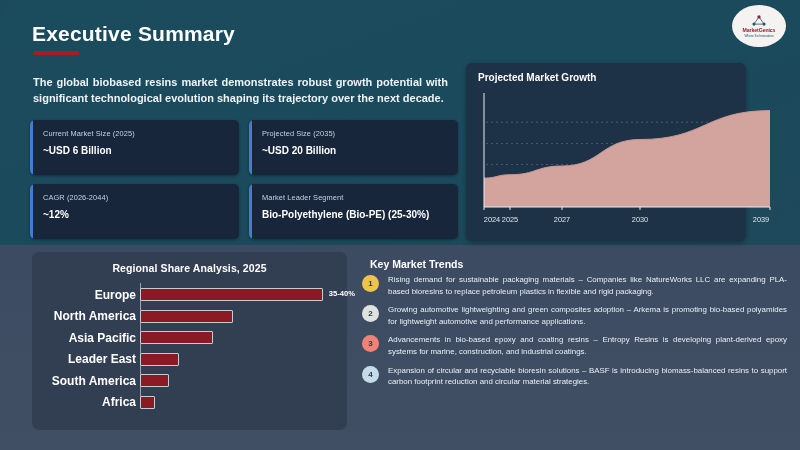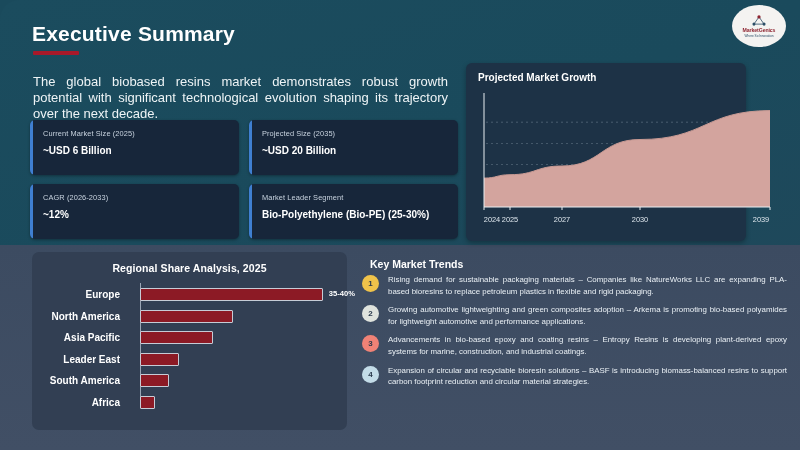--- a/index.html
+++ b/index.html
@@ -35,21 +35,21 @@
     background:#f4f3f1;
     display:flex; flex-direction:column; align-items:center; justify-content:center;
     overflow:hidden;
   }
   .logo-mark { width:18px; height:13px; margin-bottom:1px; }
   .logo-name { font-size:5.2px; font-weight:bold; color:#8e2430; letter-spacing:-.1px; line-height:1; }
   .logo-tag  { font-size:3.2px; color:#2b4d66; letter-spacing:-.05px; margin-top:1px; line-height:1; }
   
   .subtitle {
     position:absolute; left:33px; top:74px; width:415px;
-    font-size:13px; font-weight:normal; line-height:16px;
+    font-size:11px; font-weight:bold; line-height:16px;
     text-align:justify; color:#eef4f6;
   }
   
   .kpi-grid { position:absolute; left:30px; top:120px; width:428px; }
   .kpi-row { display:flex; gap:10px; margin-bottom:9px; }
   .kpi {
     position:relative; width:241px; height:55px;
     background:#17263a; border-radius:5px;
     padding:9px 0 0 13px; overflow:hidden;
     box-shadow:0 1px 3px rgba(0,0,0,.35);
@@ -76,22 +76,22 @@
   }
   
   .region-panel {
     position:absolute; left:32px; top:252px; width:315px; height:178px;
     background:#323f53; border-radius:7px; padding:10px 12px 0 12px;
   }
   .region-title { font-size:10.5px; font-weight:bold; text-align:center; color:#ffffff; letter-spacing:.1px; }
   .bars { margin-top:12px; position:relative; padding-left:96px; }
   .bar-row { display:flex; align-items:center; height:17px; margin-bottom:4.5px; position:relative; }
   .bar-label {
-    position:absolute; right:100%; margin-right:20px; width:95px; text-align:right;
-    font-size:10px; font-weight:bold; color:#ffffff; white-space:nowrap;
+    position:absolute; right:100%; margin-right:4px; width:95px; text-align:right;
+    font-size:12px; font-weight:bold; color:#ffffff; white-space:nowrap;
   }
   .bar-track { position:relative; height:100%; flex:1; }
   .bar-fill {
     height:13px; margin-top:2px; background:#8c1a25;
     border:1px solid #c6ccd6; border-radius:1px;
   }
   .bar-tag { position:absolute; left:100%; margin-left:6px; top:3px; font-size:7.6px; font-weight:bold; color:#ffffff; white-space:nowrap; }
   .bars:before{
     content:""; position:absolute; left:96px; top:-3px; bottom:6px; width:1px; background:#9aa6b6;
   }
@@ -136,21 +136,21 @@
         <div class="kpi-label">Current Market Size (2025)</div>
         <div class="kpi-value">~USD 6 Billion</div>
       </div>
       <div class="kpi">
         <div class="kpi-label">Projected Size (2035)</div>
         <div class="kpi-value">~USD 20 Billion</div>
       </div>
     </div>
     <div class="kpi-row">
       <div class="kpi">
-        <div class="kpi-label">CAGR (2026-2033)</div>
+        <div class="kpi-label">CAGR (2026-2044)</div>
         <div class="kpi-value">~12%</div>
       </div>
       <div class="kpi">
         <div class="kpi-label">Market Leader Segment</div>
         <div class="kpi-value wrap">Bio-Polyethylene (Bio-PE) (25-30%)</div>
       </div>
     </div>
   </div>
 
   <div class="growth-panel">

